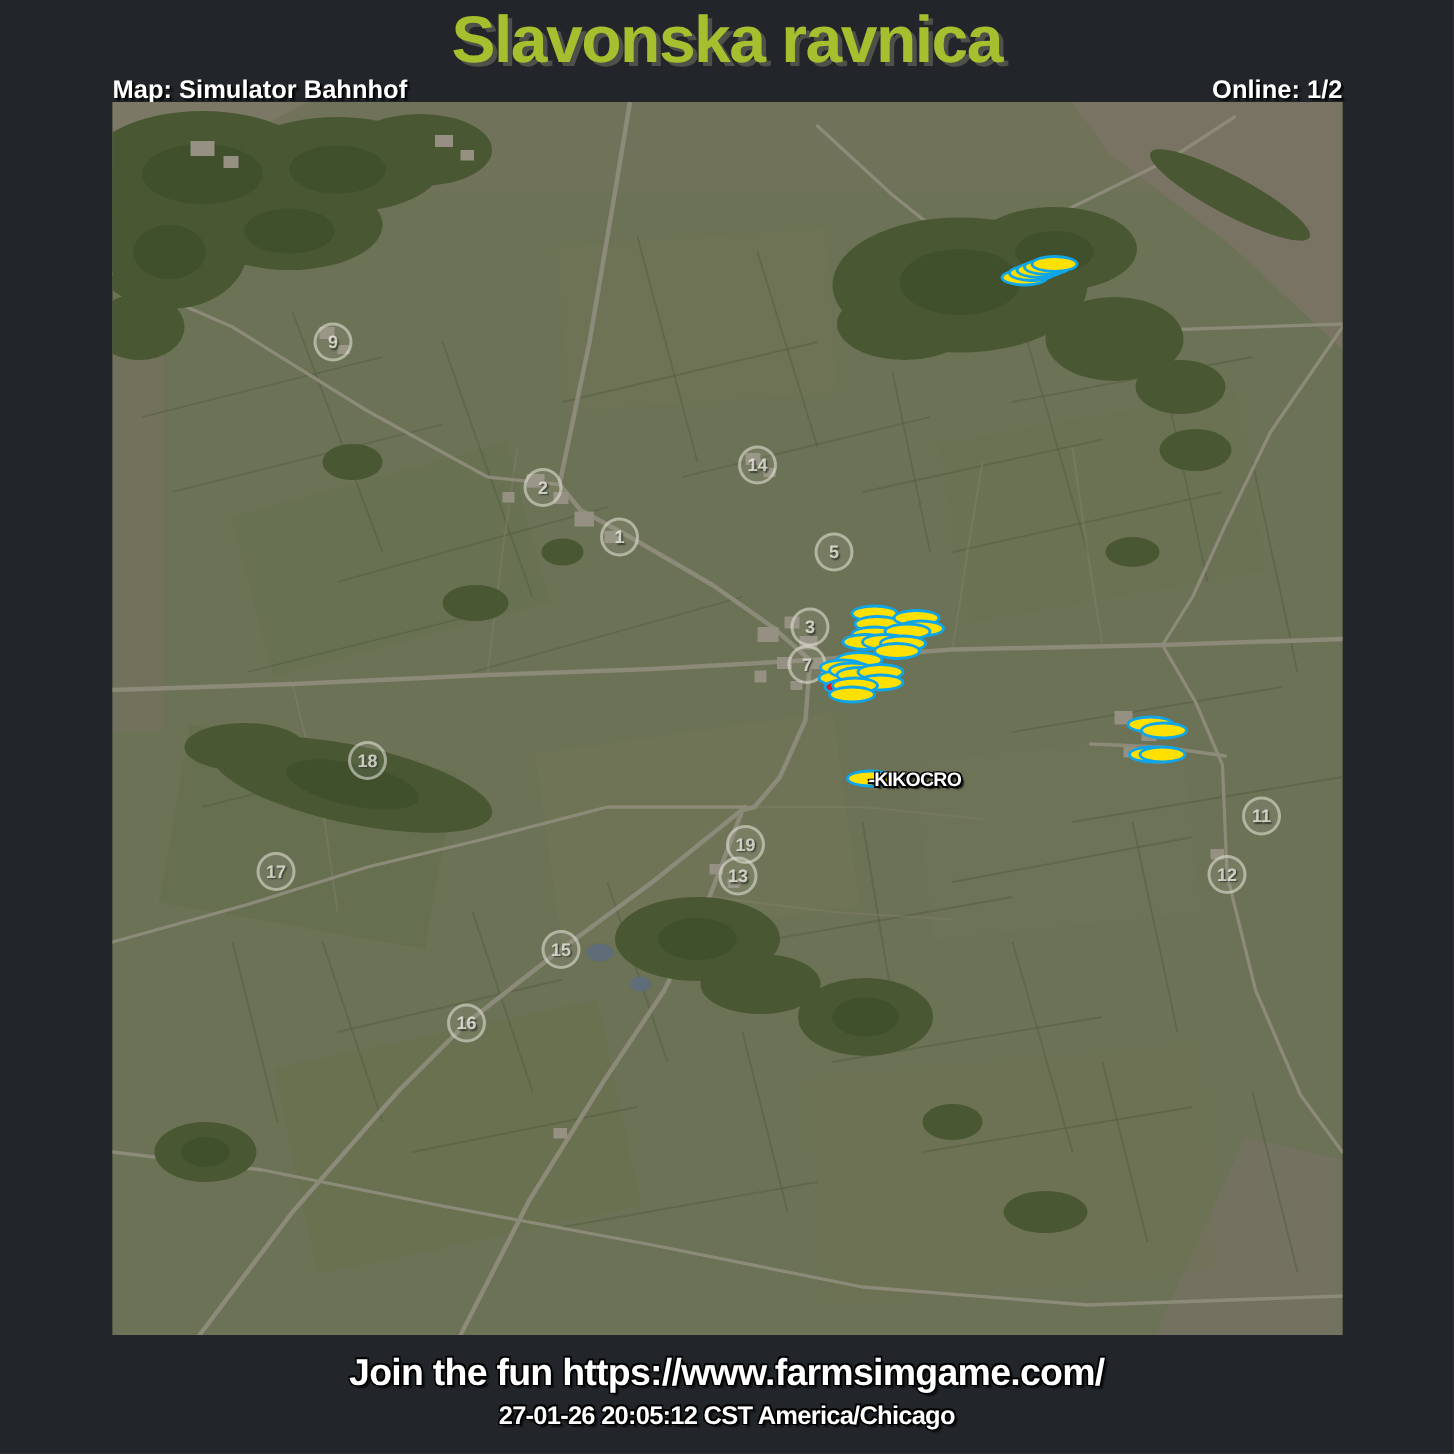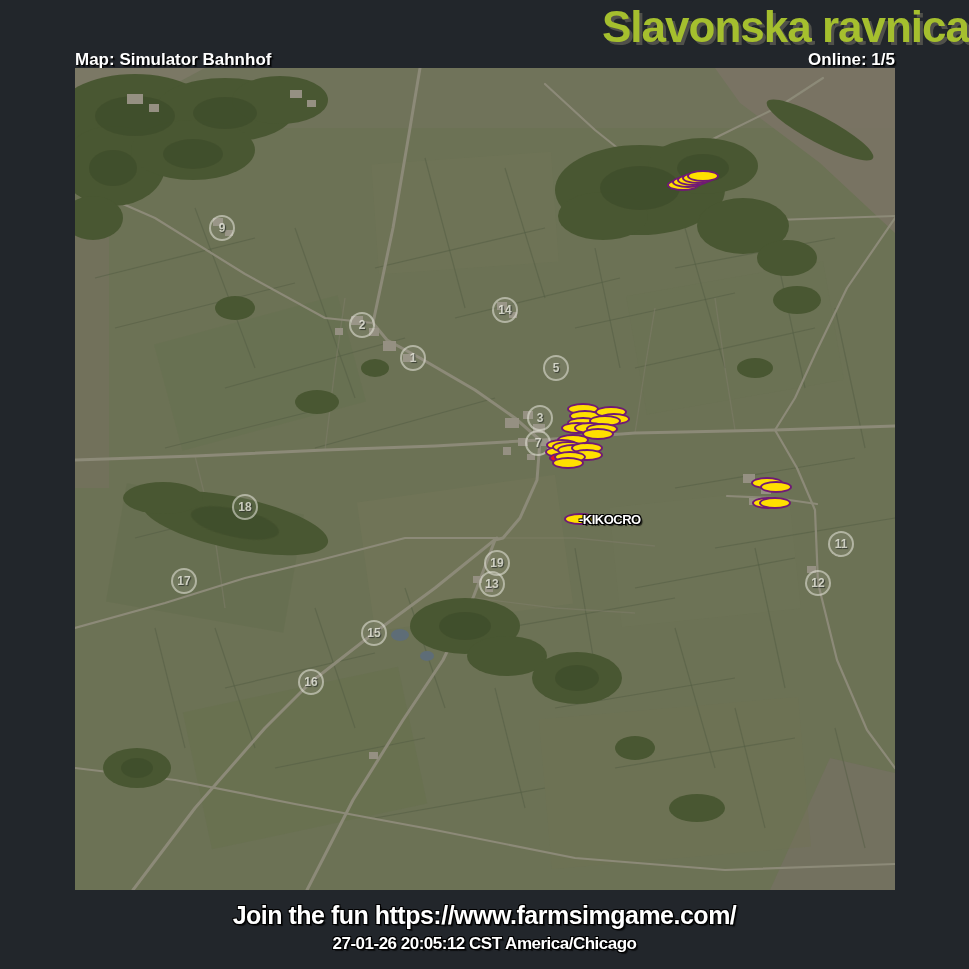--- a/index.html
+++ b/index.html
@@ -1,34 +1,34 @@
 <!DOCTYPE html>
 <html><head>
 <meta charset="utf-8">
 <style>
   html,body{margin:0;padding:0;background:#22262b;}
   .stage{position:relative;width:969px;height:969px;background:#22262b;overflow:hidden;
          font-family:"Liberation Sans","DejaVu Sans",sans-serif;color:#fff;}
   
-  .title{position:absolute;top:2px;left:0;width:100%;text-align:right;
+  .title{position:absolute;top:2px;left:0;width:100%;text-align:center;
          font-size:44px;font-weight:bold;letter-spacing:-1px;color:#a5bf2e;
          text-shadow:3px 3px 0 rgba(88,88,80,.85);}
   .subheader{position:absolute;top:50px;left:75px;width:820px;display:flex;
              justify-content:space-between;font-size:17px;font-weight:bold;
              text-shadow:1px 1px 0 #000,2px 2px 1px rgba(0,0,0,.6);}
   
   .map{position:absolute;left:75px;top:68px;width:820px;height:822px;background:#6c7254;}
   .map svg{position:absolute;left:0;top:0;width:100%;height:100%;}
   .map-overlay{position:absolute;left:0;top:0;width:100%;height:100%;}
   .field-circle{position:absolute;width:26px;height:26px;border-radius:50%;box-sizing:border-box;
       border:2px solid rgba(228,228,216,.55);background:rgba(195,195,182,.12);
       color:rgba(238,238,228,.78);display:flex;align-items:center;justify-content:center;
       font-size:12px;font-weight:bold;text-shadow:1px 1px 1px rgba(50,55,45,.9);}
   .marker{position:absolute;width:32px;height:12px;border-radius:50%;box-sizing:border-box;
-      border:2px solid #701a75;}
+      border:2px solid #0ea5e9;}
   .marker-label{position:absolute;left:13px;top:-3px;font-size:13px;font-weight:bold;color:#fff;
       white-space:nowrap;letter-spacing:-0.5px;
       text-shadow:-1px -1px 0 #000,1px -1px 0 #000,-1px 1px 0 #000,1px 1px 0 #000,2px 2px 1px rgba(0,0,0,.7);}
   
   .outline{text-shadow:-1px -1px 0 #000,1px -1px 0 #000,-1px 1px 0 #000,1px 1px 0 #000,2px 2px 1px rgba(0,0,0,.65);}
   .legend{position:absolute;left:76px;top:906px;display:grid;
           grid-template-columns:118px 110px;grid-auto-flow:column;grid-template-rows:22px 22px;}
   .legend-item{display:flex;align-items:center;font-size:15px;font-weight:bold;}
   .legend-dot{width:9px;height:10px;border-radius:50%;margin-right:6px;flex:none;}
   .promo{position:absolute;top:901px;left:50%;transform:translateX(-50%);
@@ -40,21 +40,21 @@
 </style>
 </head>
 <body>
 
 <div class="stage">
 
   <div class="title">Slavonska ravnica</div>
 
   <div class="subheader">
     <span>Map: Simulator Bahnhof</span>
-    <span>Online: 1/5</span>
+    <span>Online: 1/2</span>
   </div>
 
   <div class="map">
 
     <svg viewBox="0 0 820 822" preserveAspectRatio="none">
       <rect width="820" height="822" fill="#6c7254"></rect>
       <rect width="820" height="60" fill="#7a786c" opacity="0.25"></rect>
       <polygon points="640,0 820,0 820,165 745,95 665,35" fill="#7e7467" opacity="0.75"></polygon>
       <polygon points="0,0 130,0 70,32 0,46" fill="#87806f" opacity="0.5"></polygon>
       <rect x="0" y="150" width="34" height="270" fill="#7b7263" opacity="0.45"></rect>

